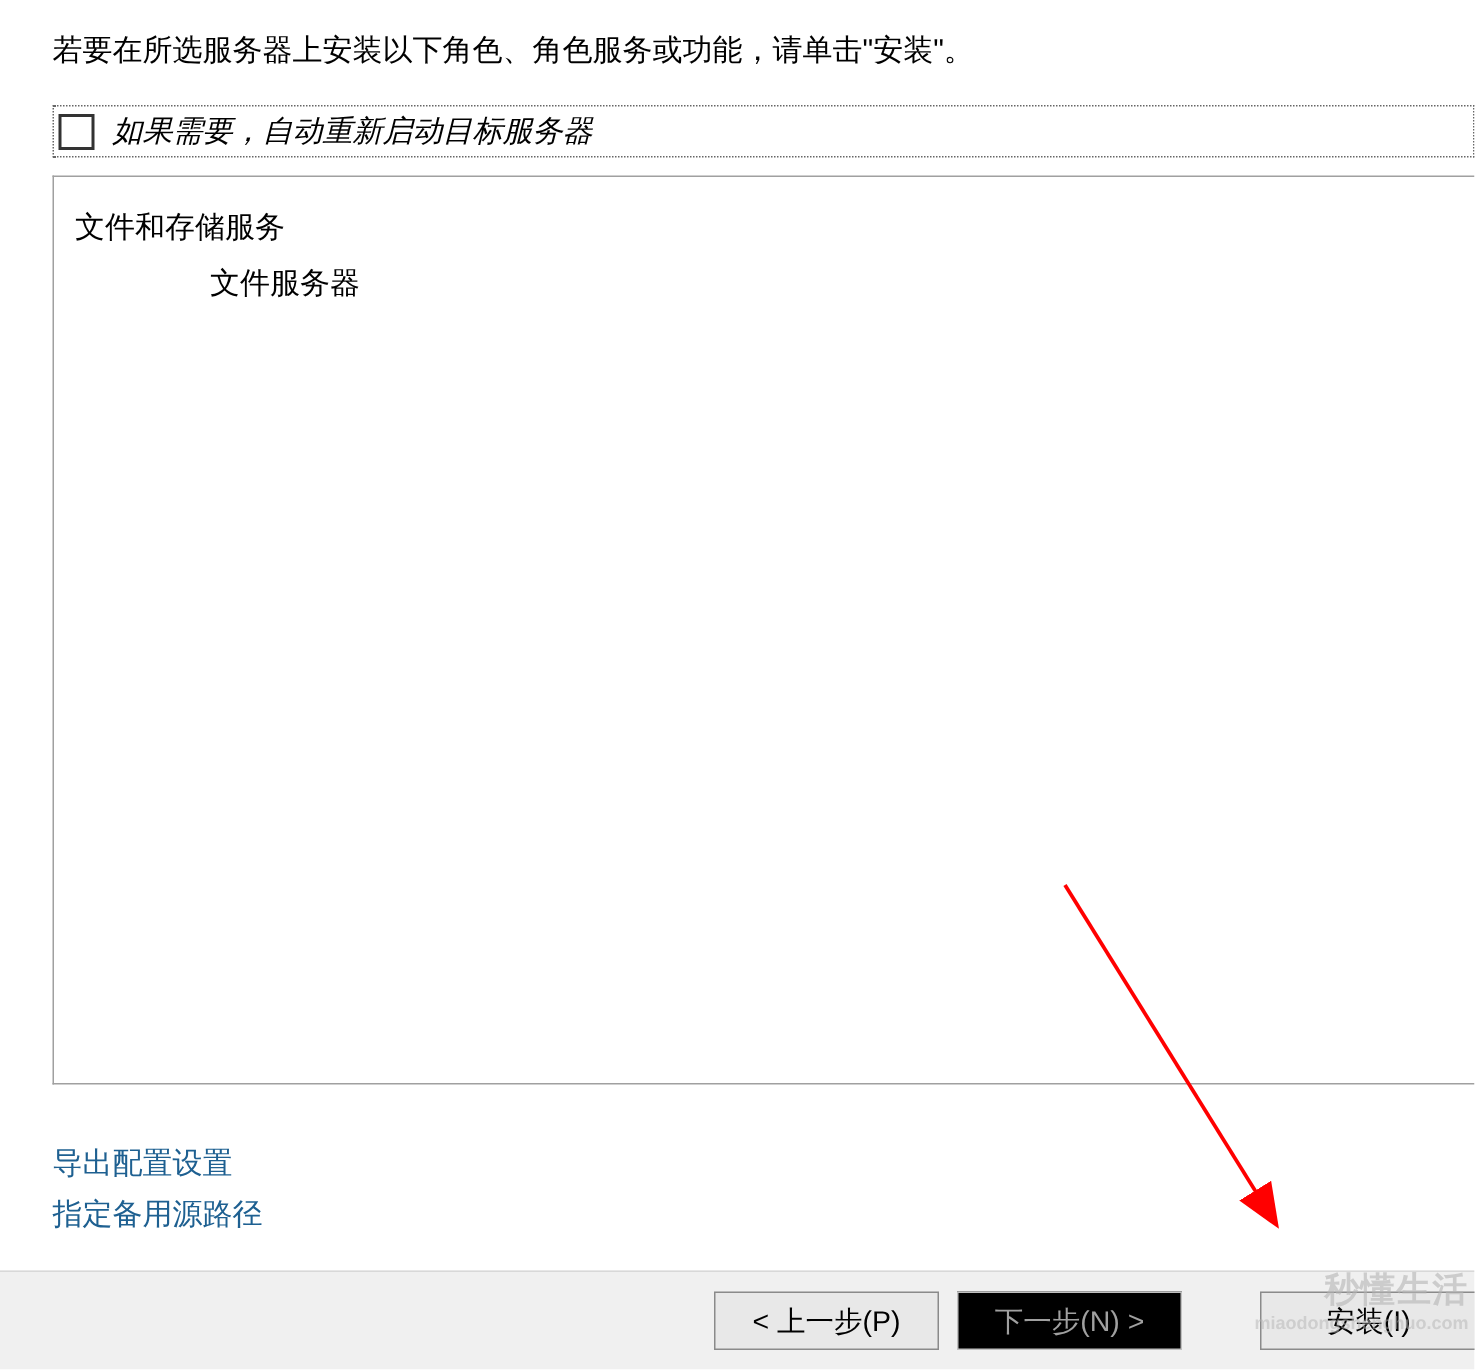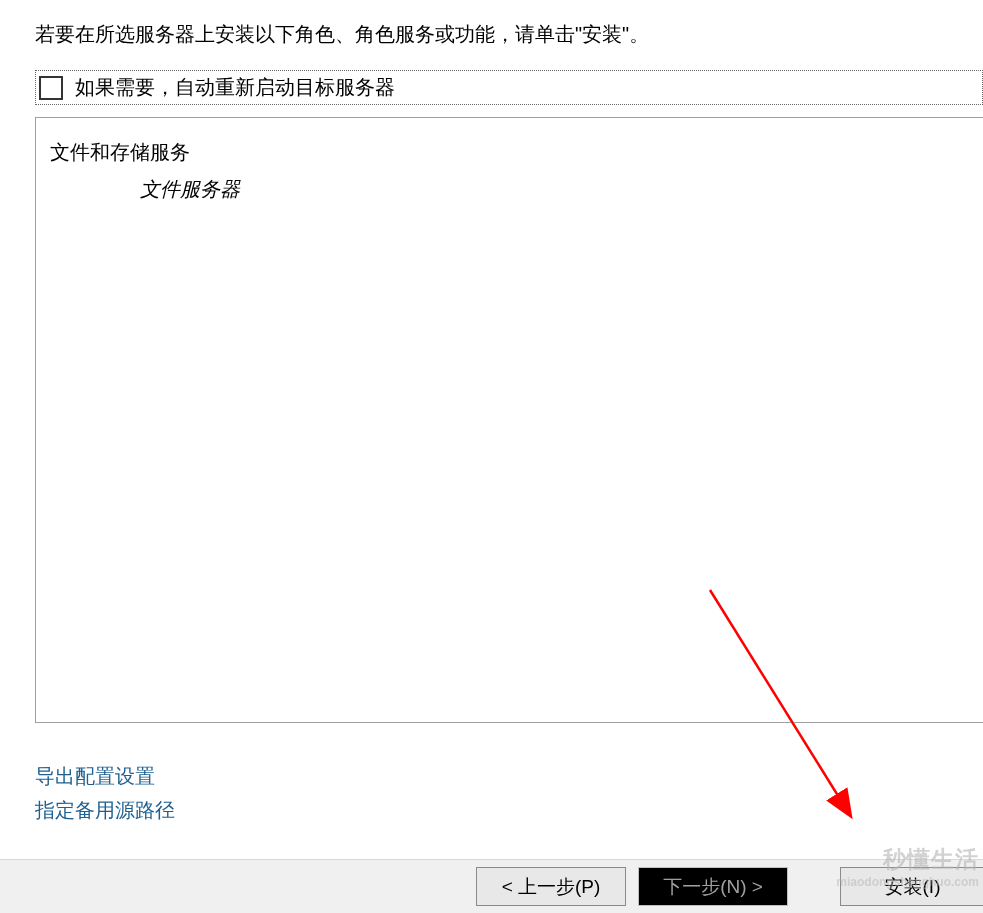--- a/index.html
+++ b/index.html
@@ -25,20 +25,21 @@
       margin-bottom: 22px;
     }
     .checkbox-row {
       display: flex;
       align-items: center;
       margin-bottom: 12px;
       border: 1px dotted #666;
       padding: 3px 6px 3px 3px;
       width: fit-content;
       min-width: 948px;
+      font-style: italic;
     }
     .checkbox {
       width: 24px;
       height: 24px;
       border: 2px solid #333;
       background: #ffffff;
       margin-right: 12px;
       flex-shrink: 0;
       cursor: pointer;
     }
@@ -66,39 +67,38 @@
       line-height: 1.85;
     }
     .tree-level-1 {
       padding-left: 0;
     }
     .tree-level-2 {
       padding-left: 45px;
     }
     .tree-level-3 {
       padding-left: 90px;
-      font-style: italic;
     }
     .links-area {
       margin-top: 36px;
     }
     .link {
       display: block;
       font-size: 20px;
       color: #1e6091;
       line-height: 1.7;
       cursor: pointer;
       width: fit-content;
     }
     .footer-bar {
       position: absolute;
       bottom: 0;
       left: 0;
       right: 0;
-      height: 54px;
+      height: 66px;
       background: #f0f0f0;
       border-top: 1px solid #d8d8d8;
       display: flex;
       align-items: center;
       justify-content: flex-end;
       padding-right: 0;
       gap: 12px;
     }
     .btn {
       height: 39px;

